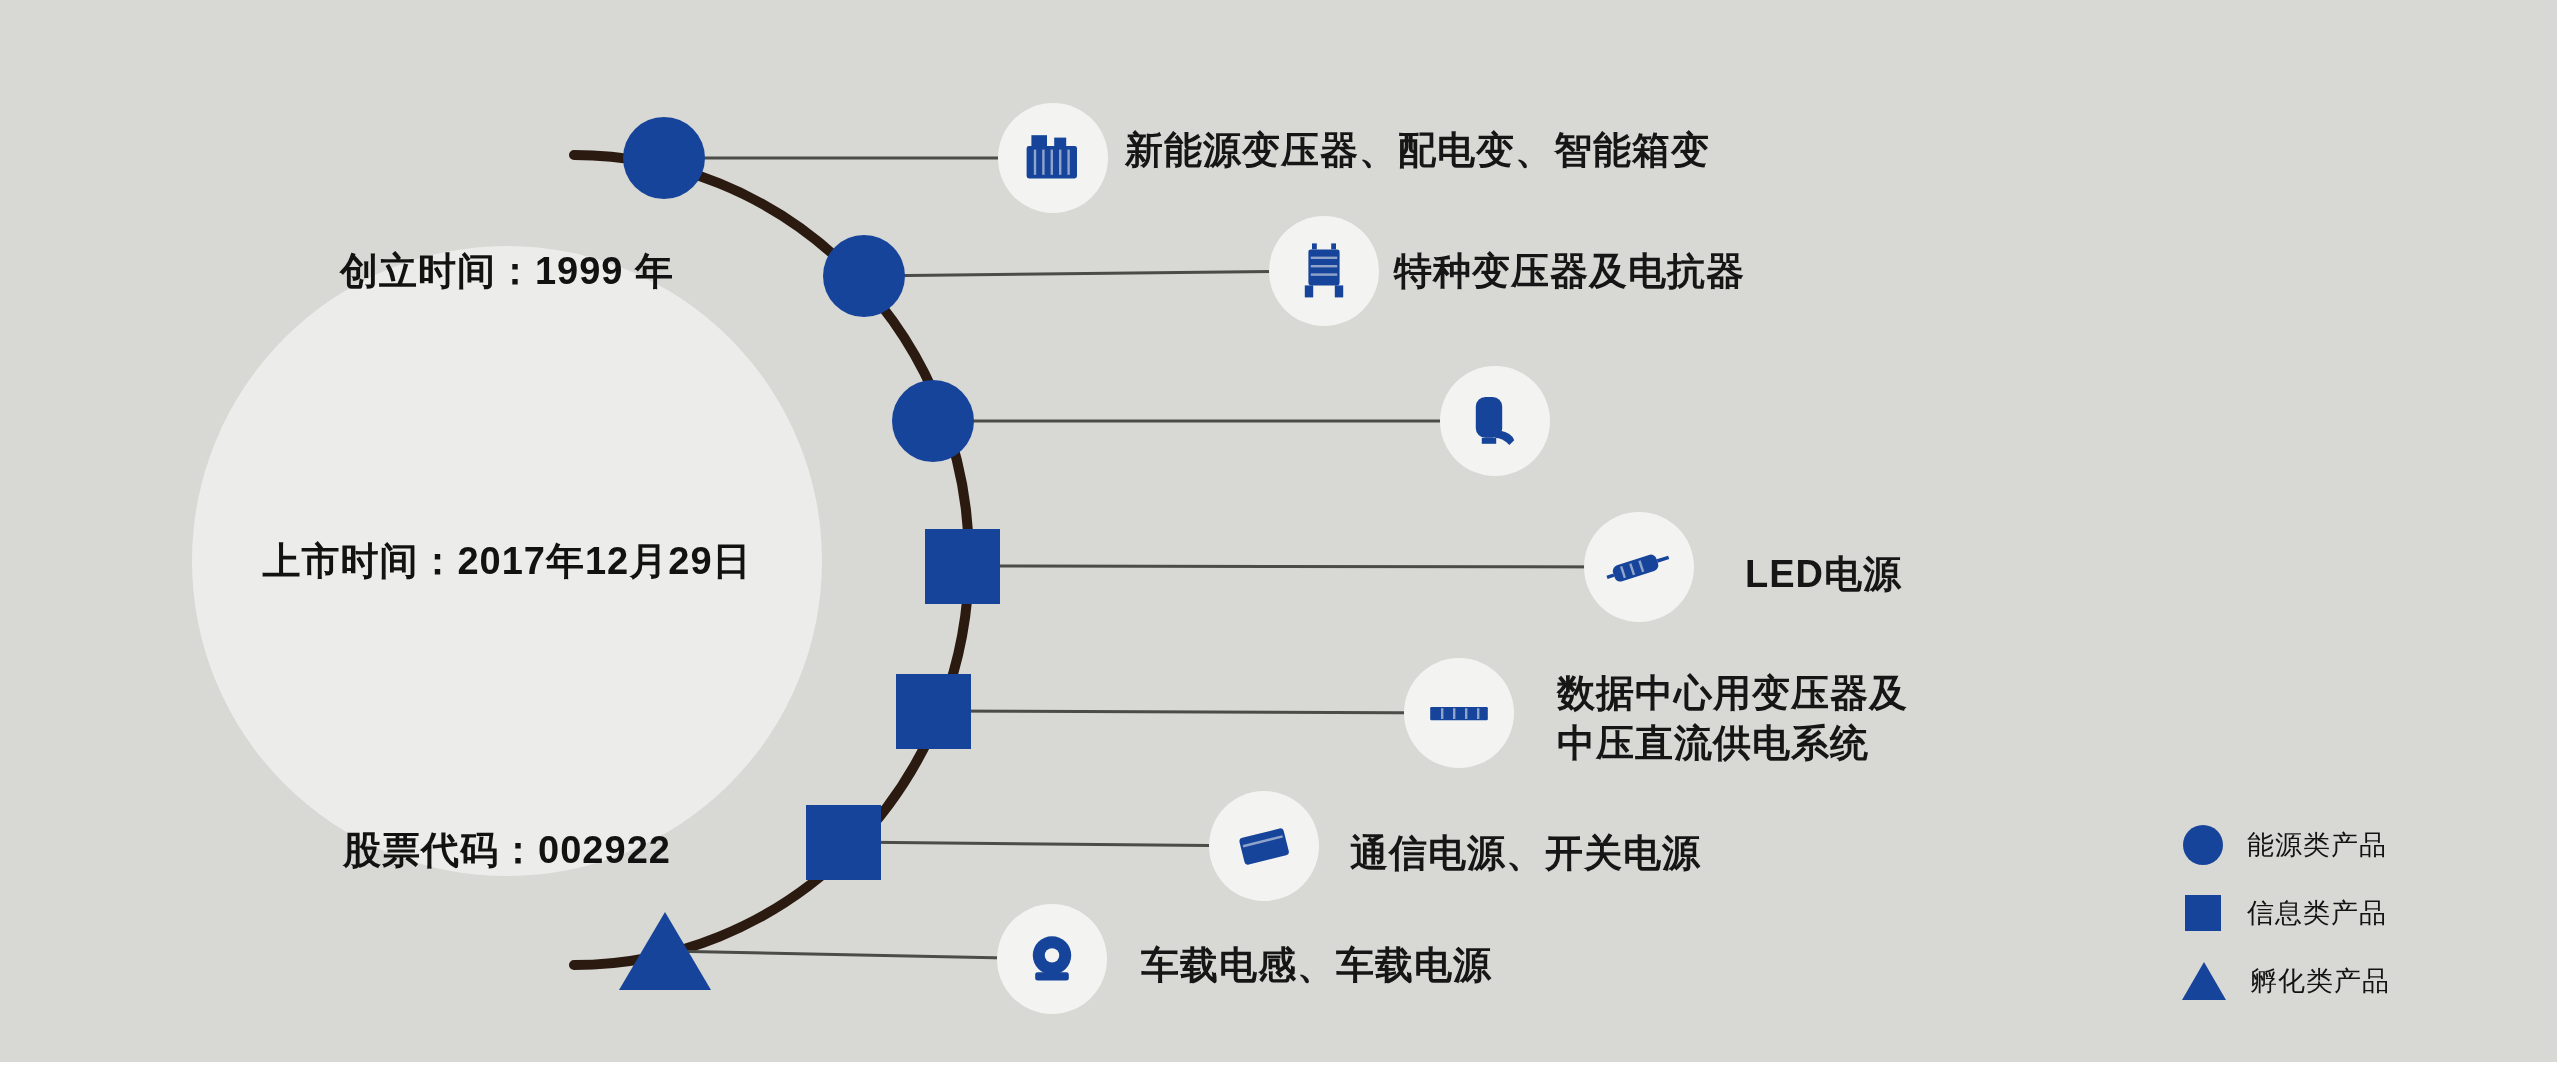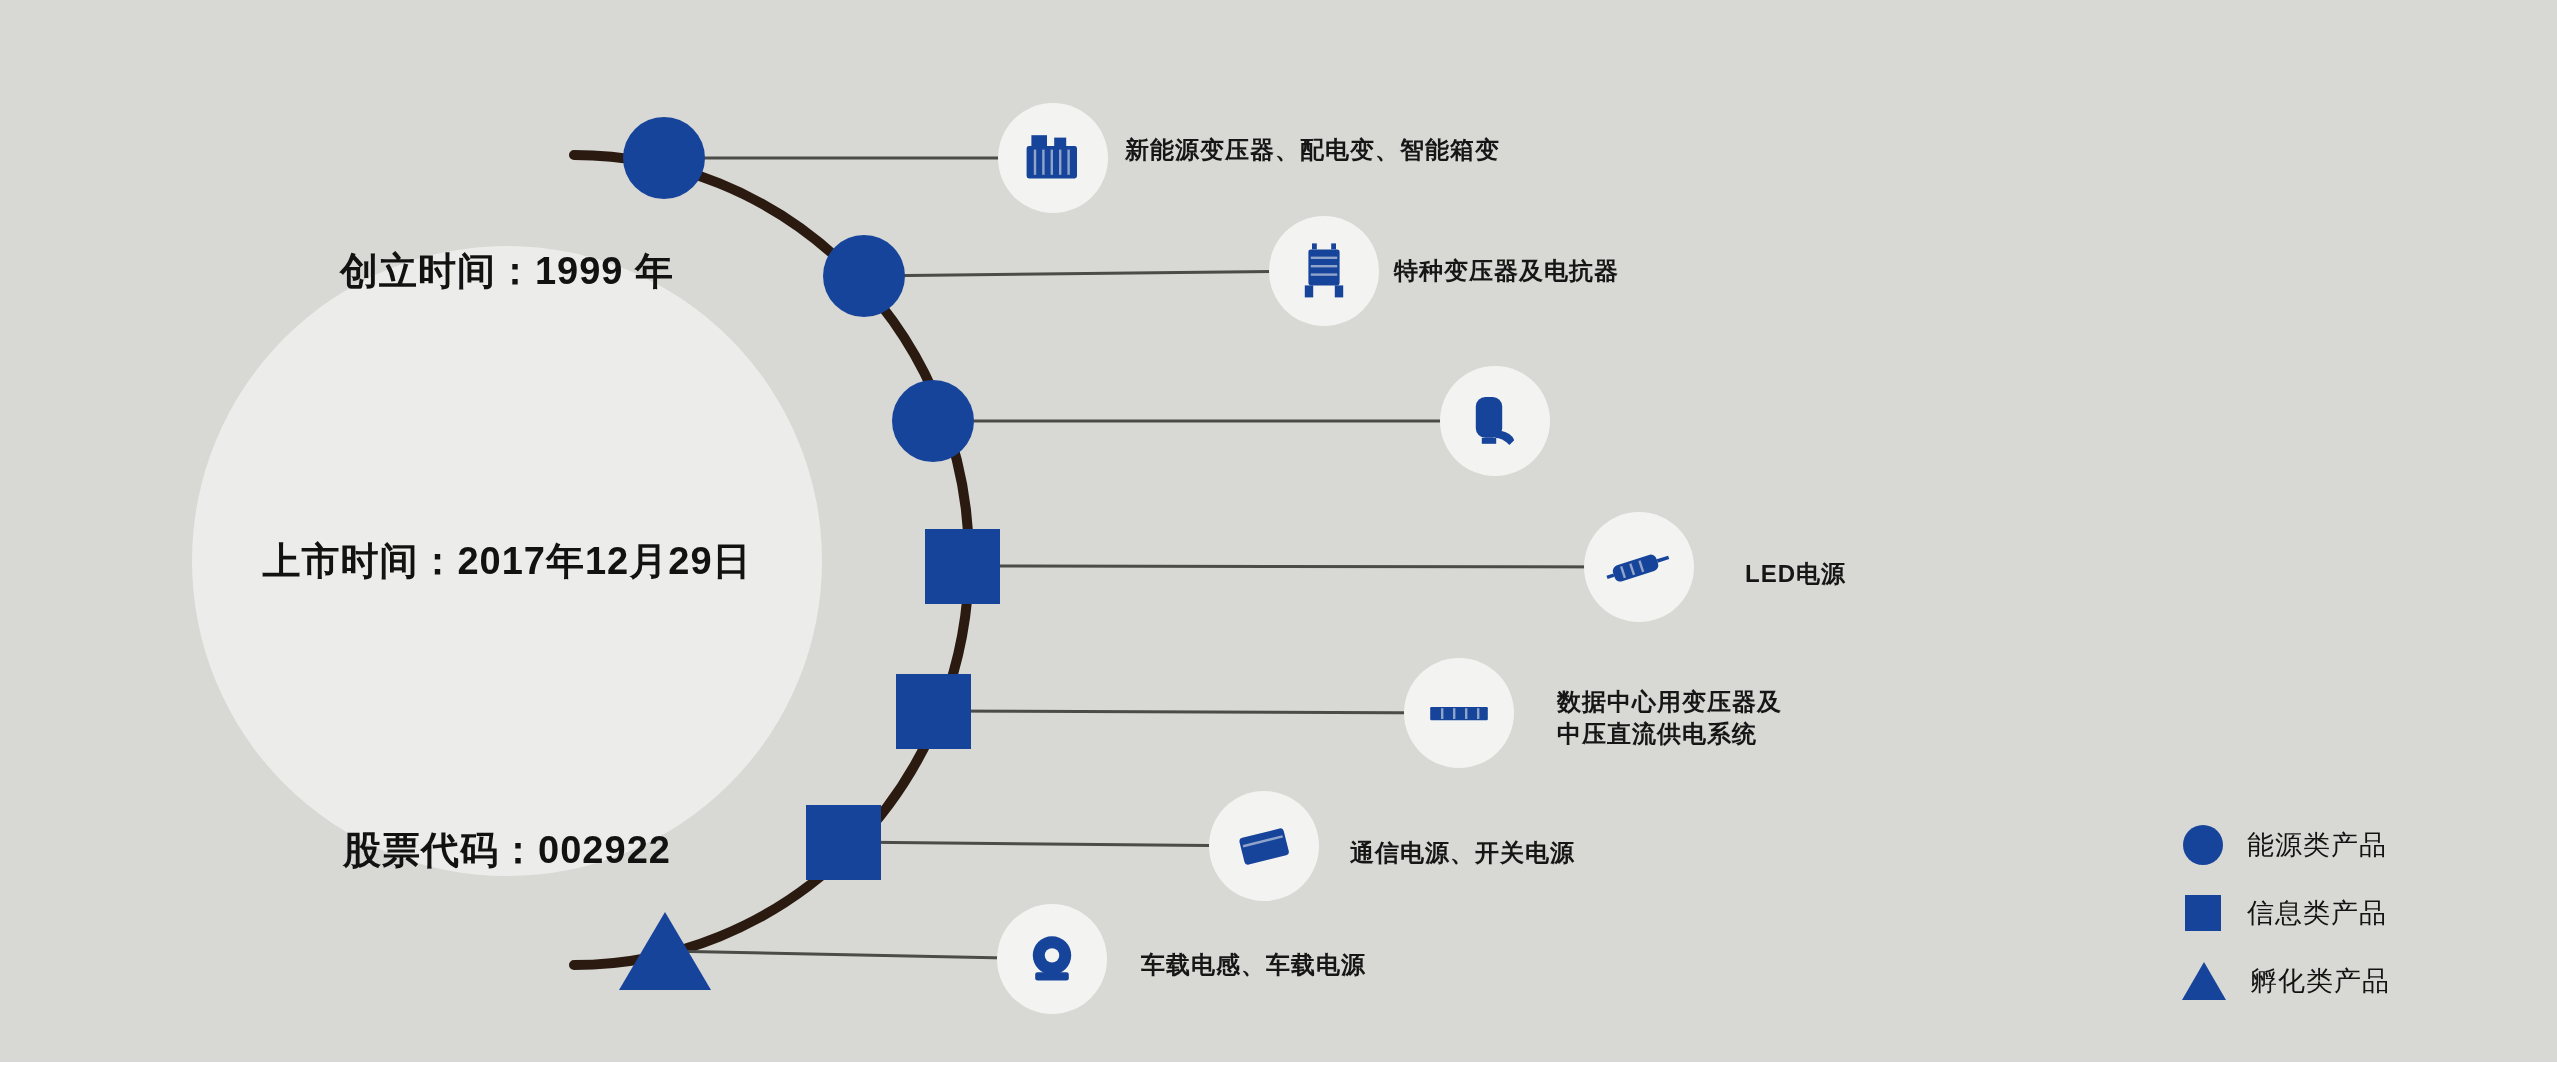--- a/index.html
+++ b/index.html
@@ -36,21 +36,21 @@
     border-bottom:78px solid var(--accent-blue);
   }
   .icon-circle{
     position:absolute;width:110px;height:110px;border-radius:50%;
     background:var(--icon-bg);display:flex;align-items:center;justify-content:center;
   }
   .icon-circle svg{width:72px;height:72px;}
   .blue-fill{fill:var(--accent-blue);}
   .label{
     position:absolute;transform:translateY(-50%);
-    font-size:24px;font-weight:600;color:#161616;line-height:1.32;
+    font-size:38px;font-weight:600;color:#161616;line-height:1.32;
     white-space:nowrap;letter-spacing:1px;
   }
   .legend{position:absolute;left:2183px;top:824px;}
   .legend-row{display:flex;align-items:center;gap:24px;margin-bottom:26px;height:42px;}
   .legend-circle{width:40px;height:40px;border-radius:50%;background:var(--accent-blue);flex:0 0 auto;}
   .legend-square{width:36px;height:36px;background:var(--accent-blue);flex:0 0 auto;margin-left:2px;margin-right:2px;}
   .legend-triangle{
     width:0;height:0;flex:0 0 auto;
     border-left:22px solid transparent;border-right:22px solid transparent;
     border-bottom:38px solid var(--accent-blue);

